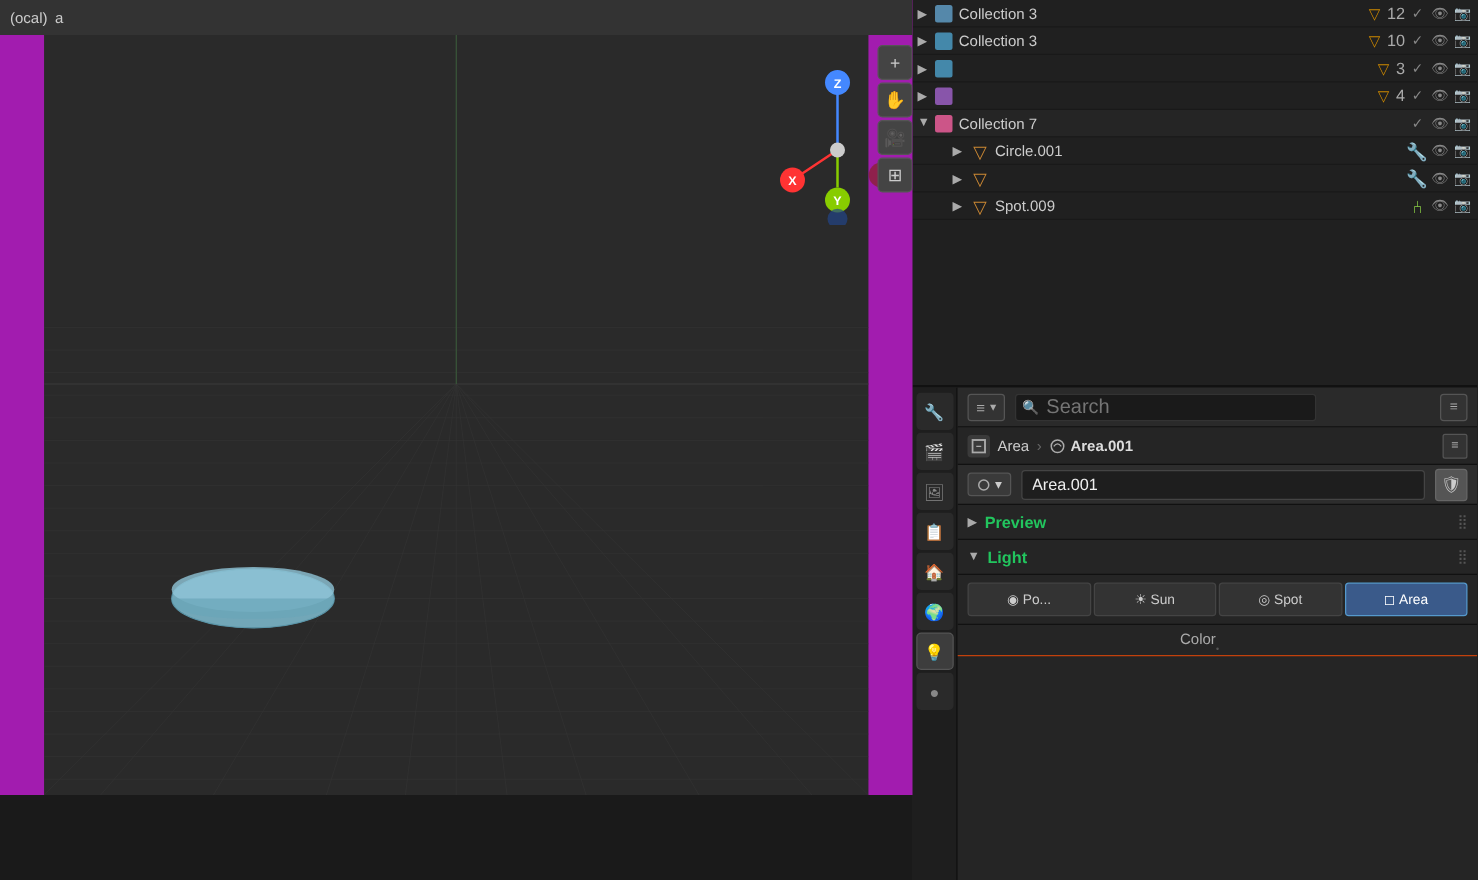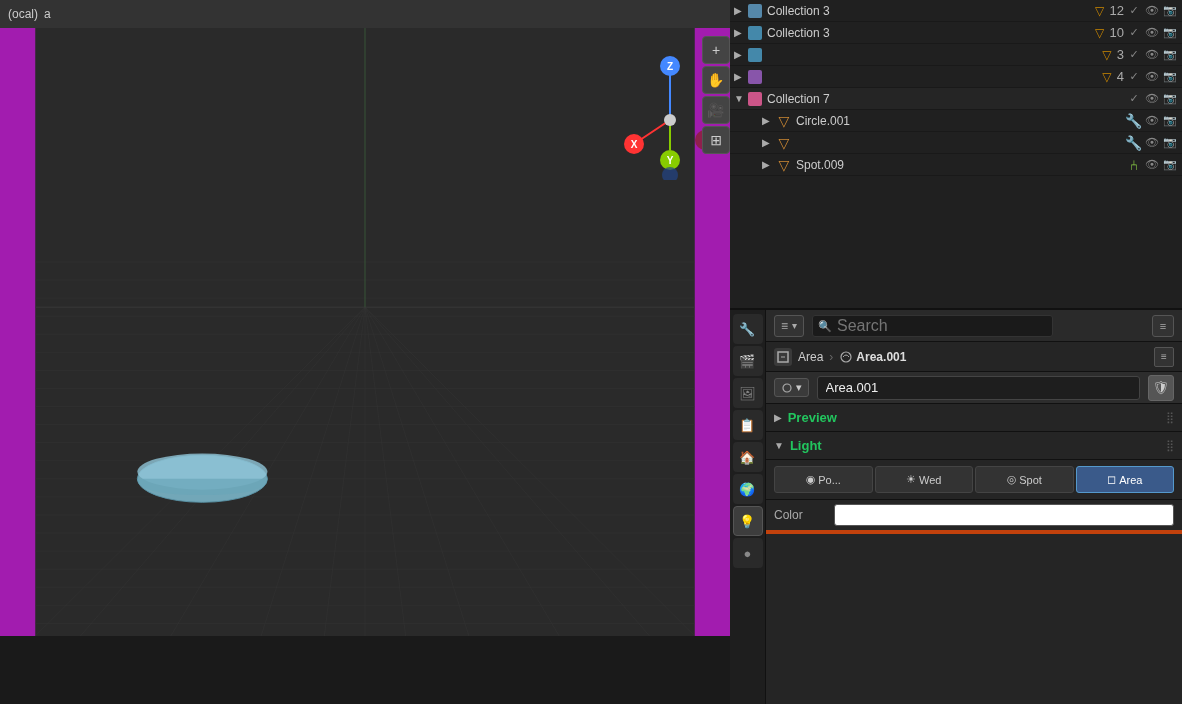--- a/index.html
+++ b/index.html
@@ -427,21 +427,22 @@
       border-color: #5599cc;
       color: #fff;
     }
 
     
     .color-row {
       display: flex;
       align-items: center;
       padding: 4px 8px;
       background: #252525;
-      border-bottom: 4px solid #c2410c;
+      border-bottom: 1px solid #c2410c;
+      flex-direction: column;
     }
 
     .color-label {
       color: #aaa;
       font-size: 12px;
       width: 60px;
     }
 
     .color-swatch {
       flex: 1;
@@ -756,21 +757,21 @@
         <span class="section-drag">⣿</span>
       </div>
 
       <div class="light-types">
         <div class="light-type-btn">
           <span>◉</span>
           <span>Po...</span>
         </div>
         <div class="light-type-btn">
           <span>☀</span>
-          <span>Wed</span>
+          <span>Sun</span>
         </div>
         <div class="light-type-btn">
           <span>◎</span>
           <span>Spot</span>
         </div>
         <div class="light-type-btn active">
           <span>◻</span>
           <span>Area</span>
         </div>
       </div>

